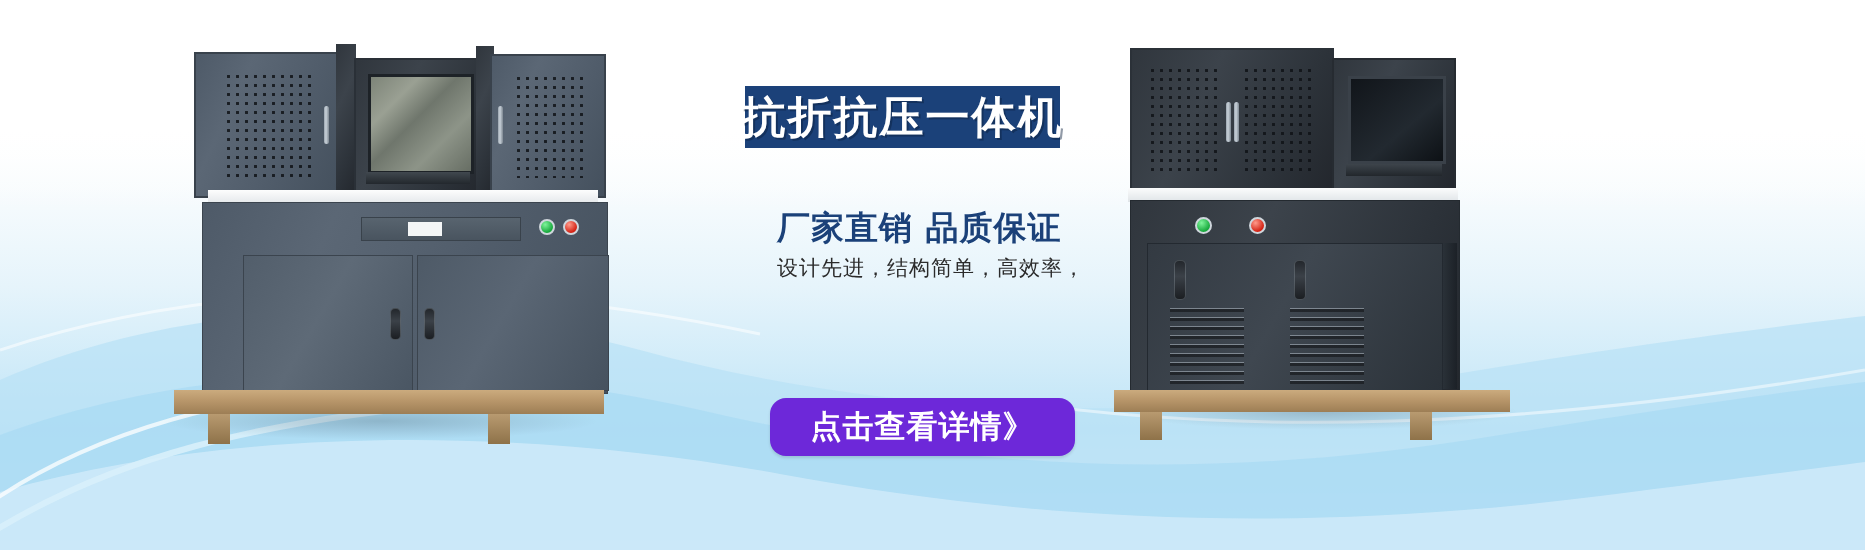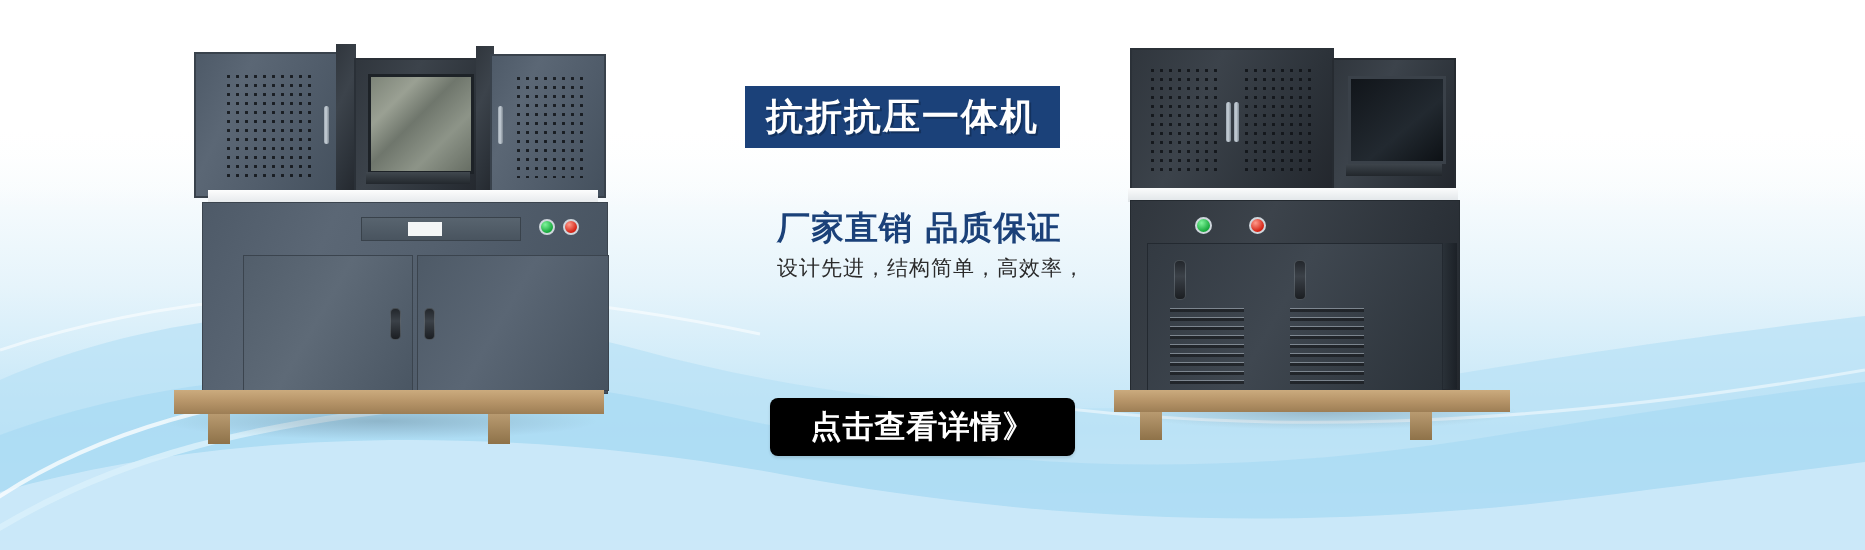--- a/index.html
+++ b/index.html
@@ -28,42 +28,42 @@
   .swoosh svg{display:block;}
 
   
   .title-band{
     position:absolute;left:745px;top:86px;width:315px;height:62px;
     background:#1b4179;
   }
   .title-band-text{
     position:absolute;left:0;top:0;width:100%;height:100%;
     display:flex;align-items:center;justify-content:center;
-    color:#ffffff;font-size:37px;font-weight:bold;letter-spacing:2px;
+    color:#ffffff;font-size:44px;font-weight:bold;letter-spacing:2px;
     text-shadow:2px 2px 0 rgba(10,30,60,.45);
     white-space:nowrap;
   }
   .sub-orange{
     position:absolute;left:777px;top:160px;
     font-size:33px;font-weight:bold;color:#ea5a1c;letter-spacing:1px;white-space:nowrap;
   }
   .sub-blue{
     position:absolute;left:777px;top:206px;
     font-size:33px;font-weight:bold;color:#1b4179;letter-spacing:1px;white-space:nowrap;
   }
   .desc{
     position:absolute;left:777px;
     font-size:21px;color:#2b2b2b;letter-spacing:1px;white-space:nowrap;
   }
   .desc.l1{top:254px;}
   .desc.l2{top:291px;}
 
   .cta{
     position:absolute;left:770px;top:398px;width:305px;height:58px;
-    background:#000000;border:0;border-radius:8px;
+    background:#6d28d9;border:0;border-radius:16px;
     display:flex;align-items:center;justify-content:center;
     color:#ffffff;font-size:31px;font-weight:bold;letter-spacing:1px;
     box-shadow:0 2px 3px rgba(0,0,0,.12);
     cursor:pointer;white-space:nowrap;font-family:inherit;
   }
 
   
   .machine{position:absolute;}
 
   .m-shadow{

